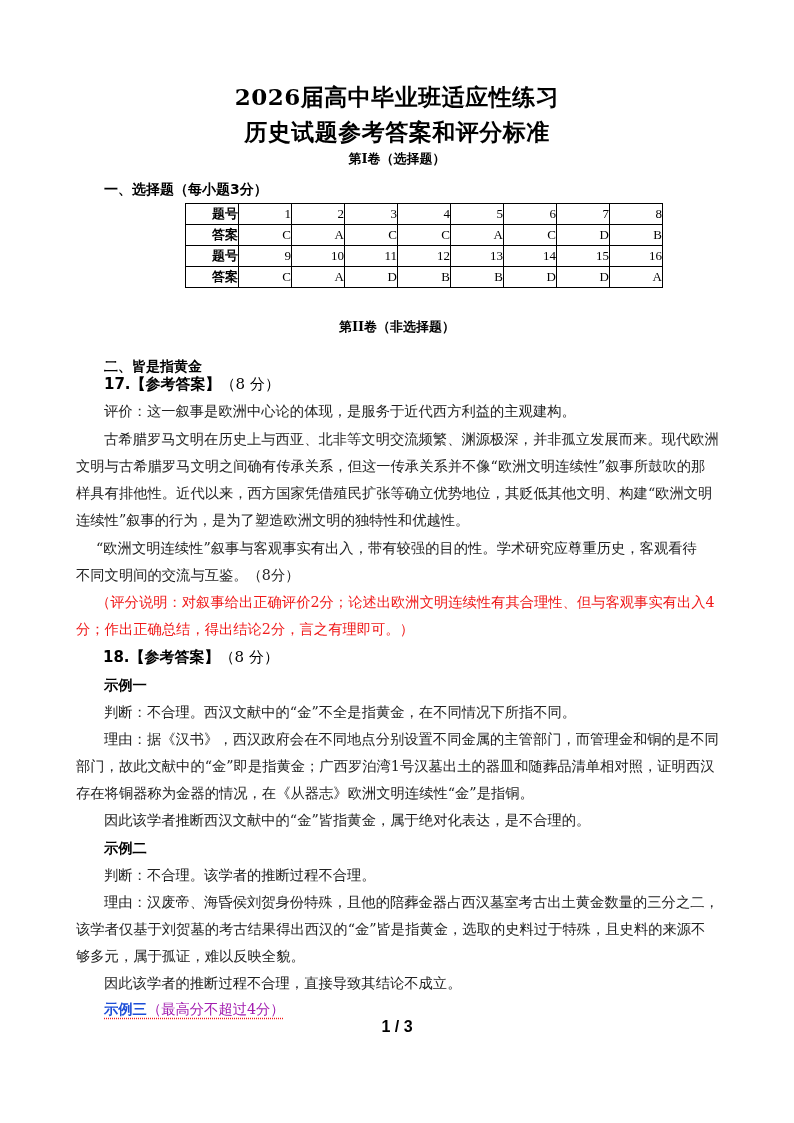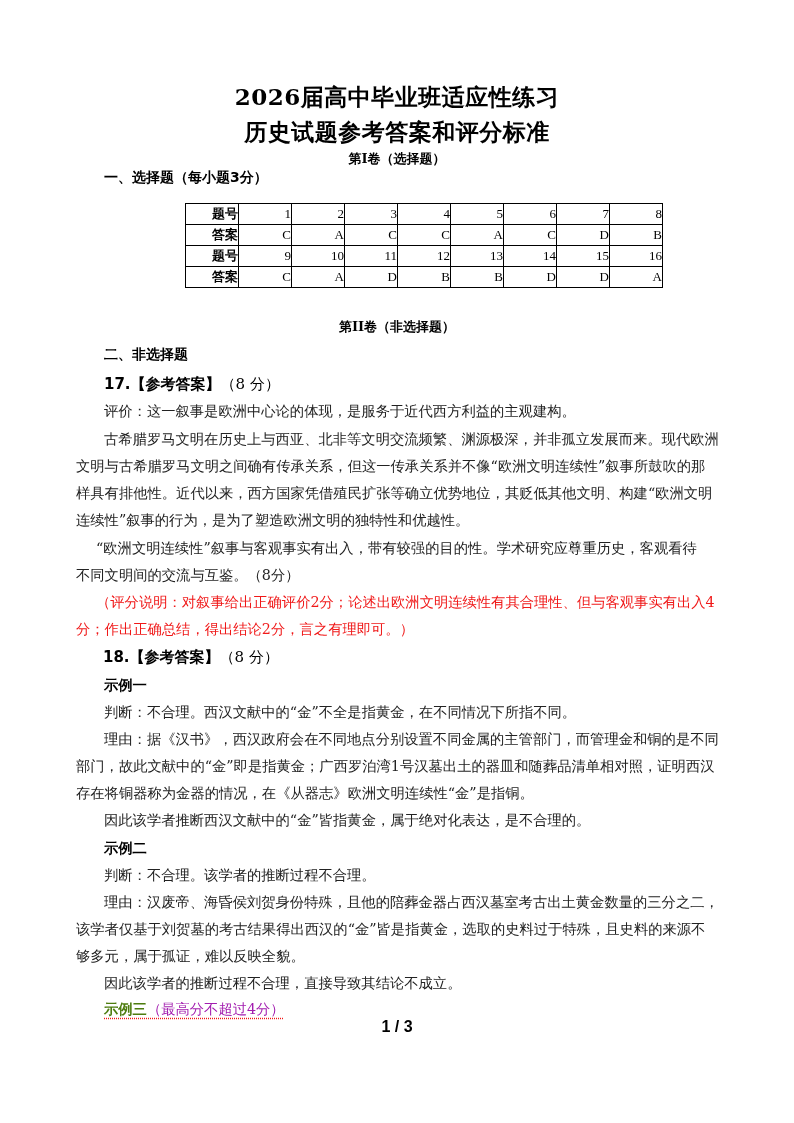--- a/index.html
+++ b/index.html
@@ -1,21 +1,21 @@
 <!DOCTYPE html>
 <html><head>
 <meta charset="utf-8">
 <style>
   html, body { margin: 0; padding: 0; background: #ffffff; }
   body { width: 794px; height: 1123px; position: relative; overflow: hidden;
          font-family: "DejaVu Serif", "Liberation Serif", serif; color: #000; }
   .abs { position: absolute; white-space: nowrap; }
   .title { left: 0; width: 794px; text-align: center; font-weight: bold; font-size: 23px; letter-spacing: 0.5px; }
   .subtitle { left: 0; width: 794px; text-align: center; font-weight: bold; font-size: 13px; }
-  .heading { font-weight: bold; font-size: 14px; font-family: "DejaVu Sans", sans-serif; }
+  .heading { font-weight: bold; font-size: 14px; font-family: "DejaVu Sans", sans-serif; margin-top: 12px; }
   .qhead { font-weight: bold; font-size: 15px; font-family: "DejaVu Sans", sans-serif; }
   .qhead .pts { font-weight: normal; font-family: "DejaVu Serif", serif; }
   .line { font-size: 14.3px; color: #222; }
   .red { color: #f01818; }
   .bold { font-weight: bold; font-family: "DejaVu Sans", sans-serif; color: #000; }
   .emph { color: #a21caf; }
   .dots { text-decoration: underline dotted #f01818; text-underline-offset: 4px; }
   table.ans { position: absolute; left: 185px; top: 203px; border-collapse: collapse; }
   table.ans td { border: 1.3px solid #000; width: 52px; height: 20px; text-align: right;
                  font-size: 13px; padding: 0; font-family: "Liberation Serif", serif; }
@@ -75,21 +75,21 @@
     <td>B</td>
     <td>B</td>
     <td>D</td>
     <td>D</td>
     <td>A</td>
   </tr>
 </tbody>
   </table>
 
 <div class="abs subtitle" style="top:318px;">第II卷（非选择题）</div>
-<div class="abs heading" style="left:104px; top:346px;">二、非选择题</div>
+<div class="abs heading" style="left:104px; top:346px;">二、皆是指黄金</div>
 
 <div class="abs qhead" style="left:104px; top:375px;">
   <span>17.【参考答案】</span><span class="pts">（8 分）</span>
 </div>
 <div class="abs line" style="left:104px; top:402px;">评价：这一叙事是欧洲中心论的体现，是服务于近代西方利益的主观建构。</div>
 <div class="abs line" style="left:104px; top:430px;">古希腊罗马文明在历史上与西亚、北非等文明交流频繁、渊源极深，并非孤立发展而来。现代欧洲</div>
 <div class="abs line" style="left:76px; top:457px;">文明与古希腊罗马文明之间确有传承关系，但这一传承关系并不像“欧洲文明连续性”叙事所鼓吹的那</div>
 <div class="abs line" style="left:76px; top:484px;">样具有排他性。近代以来，西方国家凭借殖民扩张等确立优势地位，其贬低其他文明、构建“欧洲文明</div>
 <div class="abs line" style="left:76px; top:511px;">连续性”叙事的行为，是为了塑造欧洲文明的独特性和优越性。</div>
 <div class="abs line" style="left:96px; top:539px;">“欧洲文明连续性”叙事与客观事实有出入，带有较强的目的性。学术研究应尊重历史，客观看待</div>
@@ -108,16 +108,16 @@
 <div class="abs line" style="left:104px; top:811px;">因此该学者推断西汉文献中的“金”皆指黄金，属于绝对化表达，是不合理的。</div>
 
 <div class="abs line bold" style="left:104px; top:839px;">示例二</div>
 <div class="abs line" style="left:104px; top:866px;">判断：不合理。该学者的推断过程不合理。</div>
 <div class="abs line" style="left:104px; top:893px;">理由：汉废帝、海昏侯刘贺身份特殊，且他的陪葬金器占西汉墓室考古出土黄金数量的三分之二，</div>
 <div class="abs line" style="left:76px; top:920px;">该学者仅基于刘贺墓的考古结果得出西汉的“金”皆是指黄金，选取的史料过于特殊，且史料的来源不</div>
 <div class="abs line" style="left:76px; top:947px;">够多元，属于孤证，难以反映全貌。</div>
 <div class="abs line" style="left:104px; top:974px;">因此该学者的推断过程不合理，直接导致其结论不成立。</div>
 
 <div class="abs line" style="left:104px; top:1000px;">
-  <span class="bold dots" style="color:#4d7c0f;">示例三</span><span class="emph dots">（最高分不超过4分）</span>
+  <span class="bold dots" style="color:#1d4ed8;">示例三</span><span class="emph dots">（最高分不超过4分）</span>
 </div>
 
 <div class="abs pageno" style="top:1018px;">1 / 3</div>
 
 </body></html>

